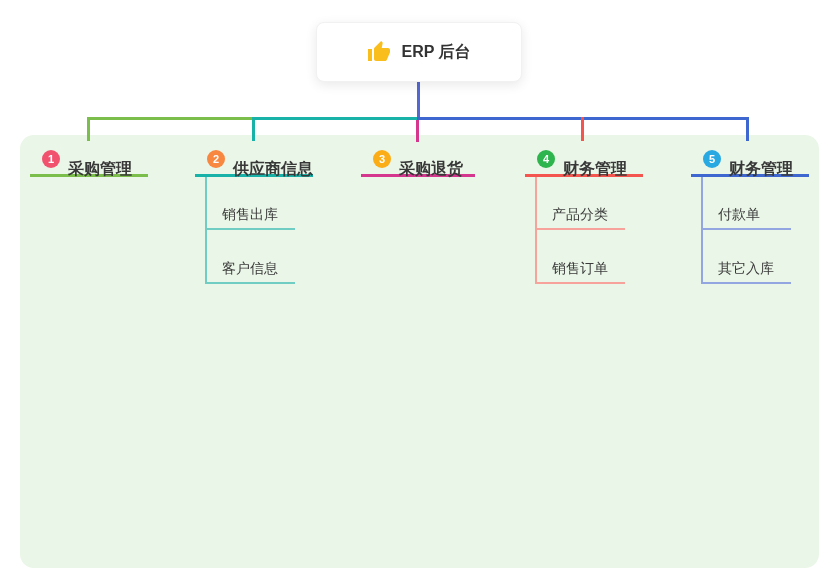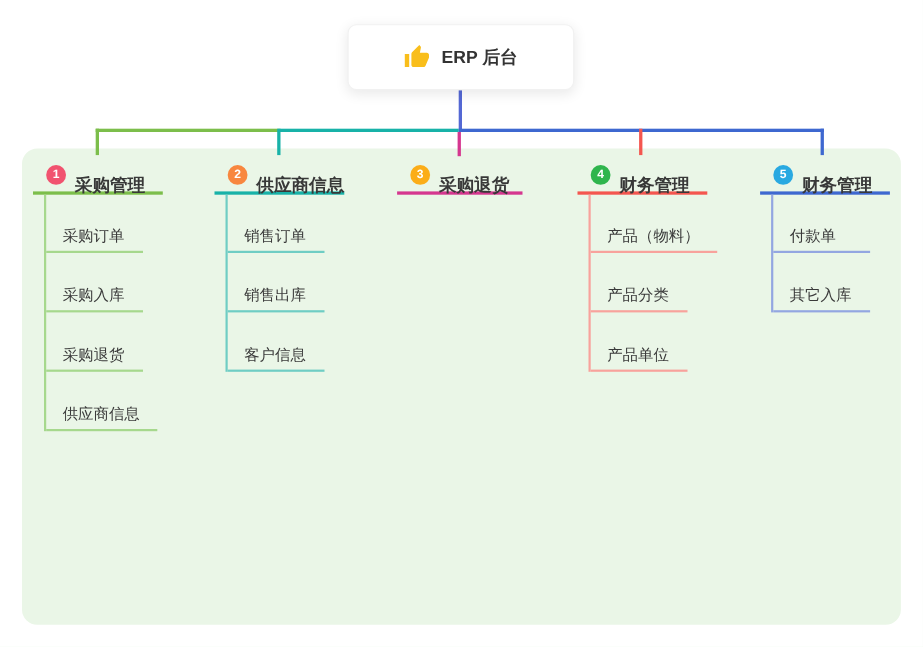--- a/index.html
+++ b/index.html
@@ -84,48 +84,28 @@
   </span>
   <span>ERP 后台</span>
 </div>
 
 <div id="branches">
   <div class="branch b0" style="--c: #7CBE4B; --cl: #A6D88D; --badge: #F1536F;">
     <div class="branch-header">
       <span class="badge">1</span>
       <span class="branch-title">采购管理</span>
     </div>
-    <div class="children">
-  <div class="leaf">
-    <span class="leaf-label">采购订单</span>
-  </div>
-
-  <div class="leaf">
-    <span class="leaf-label">采购入库</span>
-  </div>
-
-  <div class="leaf">
-    <span class="leaf-label">采购退货</span>
-  </div>
-
-  <div class="leaf">
-    <span class="leaf-label">供应商信息</span>
-  </div>
-</div>
   </div>
 
   <div class="branch b1" style="--c: #18B2A8; --cl: #6FCDC4; --badge: #F8873F;">
     <div class="branch-header">
       <span class="badge">2</span>
       <span class="branch-title">供应商信息</span>
     </div>
     <div class="children">
-  <div class="leaf">
-    <span class="leaf-label">销售订单</span>
-  </div>
 
   <div class="leaf">
     <span class="leaf-label">销售出库</span>
   </div>
 
 
   <div class="leaf">
     <span class="leaf-label">客户信息</span>
   </div>
 </div>
@@ -137,30 +117,27 @@
       <span class="branch-title">采购退货</span>
     </div>
   </div>
 
   <div class="branch b3" style="--c: #F4564F; --cl: #F8A29C; --badge: #2FB54D;">
     <div class="branch-header">
       <span class="badge">4</span>
       <span class="branch-title">财务管理</span>
     </div>
     <div class="children">
-  <div class="leaf">
-    <span class="leaf-label">产品（物料）</span>
-  </div>
 
   <div class="leaf">
     <span class="leaf-label">产品分类</span>
   </div>
 
   <div class="leaf">
-    <span class="leaf-label">产品单位</span>
+    <span class="leaf-label">销售订单</span>
   </div>
 </div>
   </div>
 
   <div class="branch b4" style="--c: #3E68D0; --cl: #93A6E1; --badge: #29A9E1;">
     <div class="branch-header">
       <span class="badge">5</span>
       <span class="branch-title">财务管理</span>
     </div>
     <div class="children">

